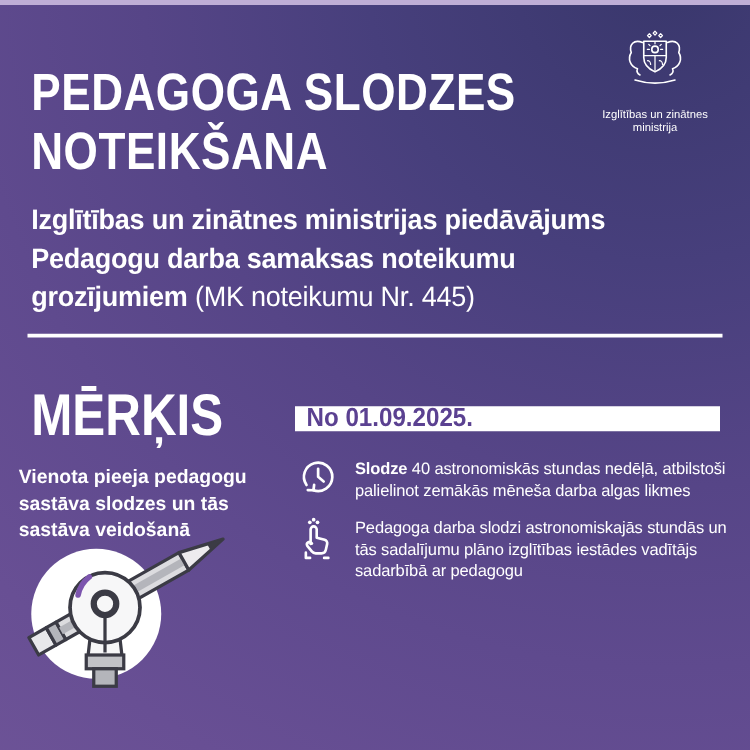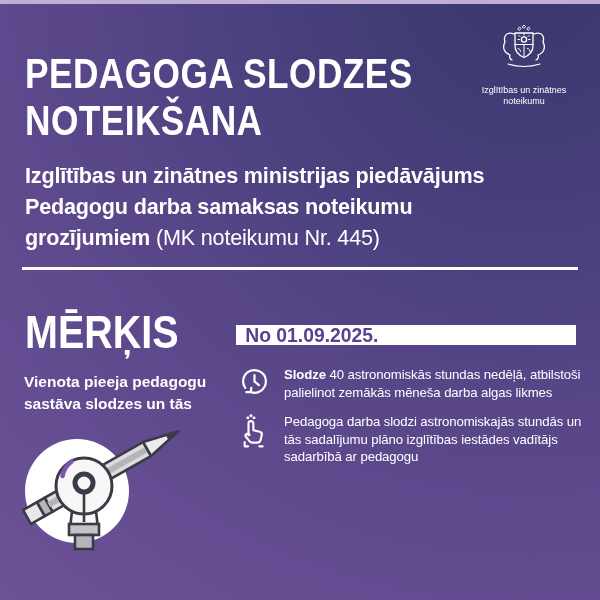--- a/index.html
+++ b/index.html
@@ -30,21 +30,21 @@
   .logo{position:absolute;top:24px;right:18px;width:116px;text-align:center;color:#fff;}
   .logo .org{font-size:9px;line-height:11px;margin-top:13px;}
 
   
   .goal-heading{
     position:absolute;left:25px;top:308px;margin:0;color:#fff;
     font-size:47px;line-height:48px;font-weight:bold;
     transform:scaleX(.84);transform-origin:left top;white-space:nowrap;
   }
   .goal-text{
-    position:absolute;left:24px;top:371px;color:#fff;
+    position:absolute;left:15px;top:371px;color:#fff;
     font-size:15.5px;line-height:21.5px;font-weight:bold;white-space:nowrap;
   }
   .illus{position:absolute;left:10px;top:413px;width:190px;height:160px;}
 
   
   .badge{
     position:absolute;left:236px;top:325px;width:340px;height:20px;
     background:#ffffff;display:flex;align-items:center;
   }
   .badge .badge-text{
@@ -79,41 +79,42 @@
         <path d="M25 24.5 c1.5 0 2.5 1.5 2.5 3 M34.5 24.5 c1.5 0 2.5 1.5 2.5 3" stroke-width="1"></path>
 
         <path d="M21 10 c-7 -3 -11 2 -9 8 c-3 5 -1 11 5 13 c-1 2 0 4 2 5"></path>
         <path d="M41 10 c7 -3 11 2 9 8 c3 5 1 11 -5 13 c1 2 0 4 -2 5"></path>
 
         <path d="M15 40 q16 5 32 0" stroke-width="1.2"></path>
       </svg>
     </span>
     <div class="org">
       <div>Izglītības un zinātnes</div>
-      <div>noteikumu</div>
+      <div>ministrija</div>
     </div>
   </div>
 
   <h1 class="title">
     <div>PEDAGOGA SLODZES</div>
     <div>NOTEIKŠANA</div>
   </h1>
 
   <div class="subtitle">
     <div><span>Izglītības un zinātnes ministrijas piedāvājums</span><span class="regular"></span></div>
     <div><span>Pedagogu darba samaksas noteikumu</span><span class="regular"></span></div>
     <div><span>grozījumiem </span><span class="regular">(MK noteikumu Nr. 445)</span></div>
   </div>
 
   <div class="divider"></div>
 
   <h2 class="goal-heading">MĒRĶIS</h2>
   <div class="goal-text">
     <div>Vienota pieeja pedagogu</div>
     <div>sastāva slodzes un tās</div>
+    <div>sastāva veidošanā</div>
   </div>
 
   <div class="illus">
     <svg width="190" height="160" viewBox="0 0 190 160">
       <circle cx="67" cy="78" r="52" fill="#ffffff"></circle>
 
       <g transform="translate(17,104) rotate(-29.5)" stroke="#3b3b45" stroke-width="2.6" stroke-linejoin="round">
         <rect x="0" y="-8" width="16" height="16" fill="#e8e8eb"></rect>
         <rect x="16" y="-8" width="9" height="16" fill="#b4b5bb"></rect>
         <rect x="25" y="-8" width="113" height="16" fill="#dcdcdf"></rect>

